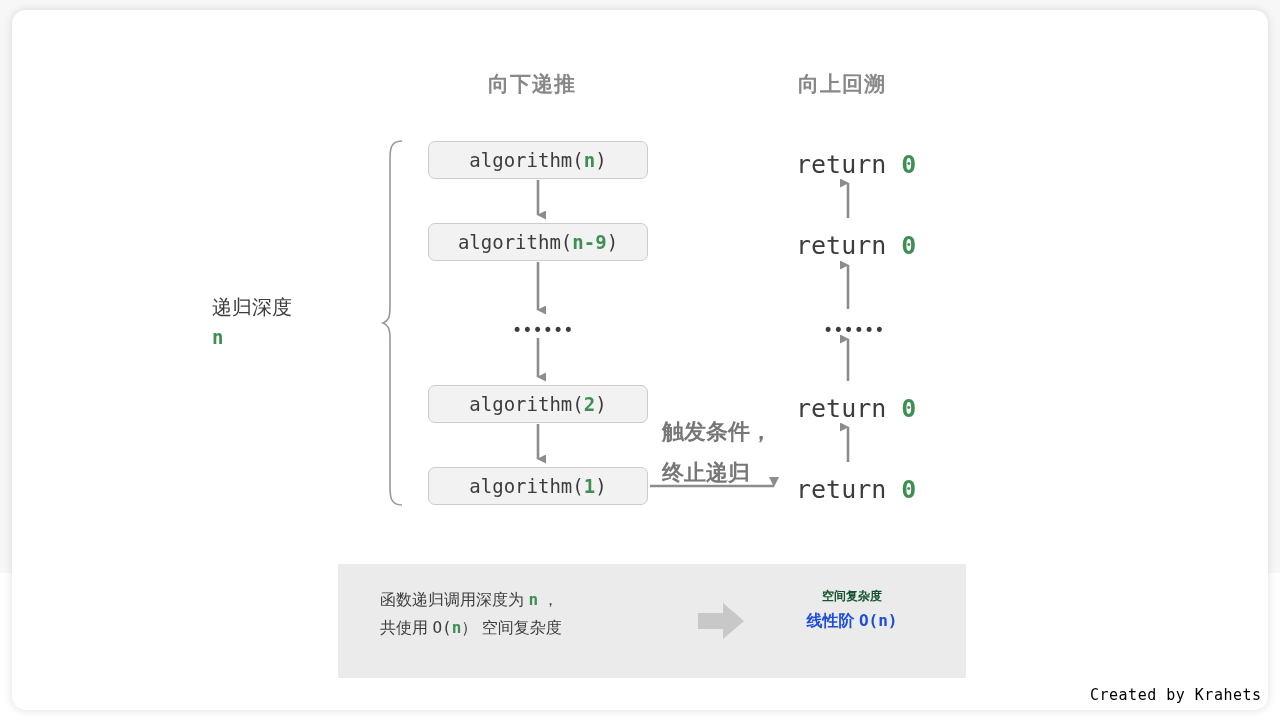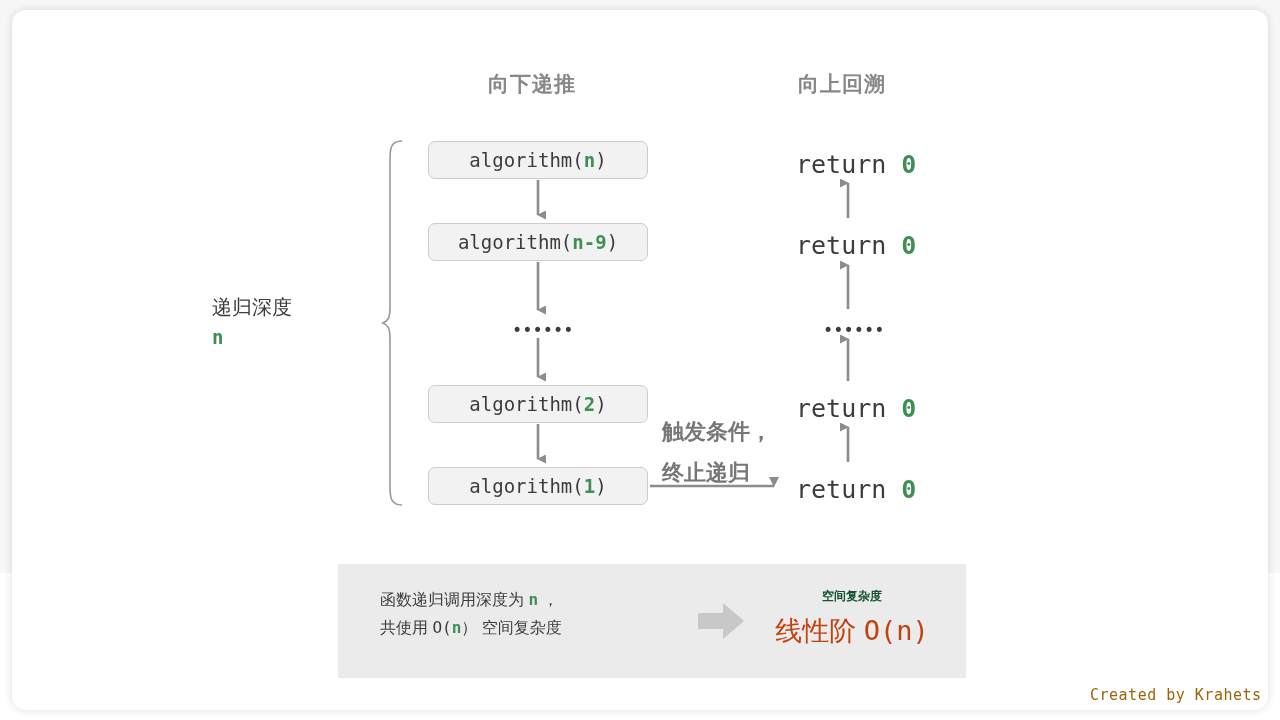--- a/index.html
+++ b/index.html
@@ -160,39 +160,39 @@
     line-height: 1.75;
   }
   #summary-right .title {
     display: block;
     font-size: 12px;
     font-weight: bold;
     color: #14532d;
   }
   #summary-right .value {
     display: block;
-    font-size: 27px;
-    font-weight: normal;
-    color: #c2410c;
+    font-size: 16px;
+    font-weight: bold;
+    color: #1d4ed8;
   }
   #summary-right .value .mono { font-family: "DejaVu Sans Mono", monospace; }
   #big-arrow {
     position: absolute;
     left: 686px;
     top: 593px;
   }
 
   
   #footer {
     position: absolute;
     left: 1078px;
     top: 676px;
     font-family: "DejaVu Sans Mono", monospace;
     font-size: 15px;
-    color: #a16207;
+    color: #000000;
     letter-spacing: 0.5px;
     white-space: nowrap;
   }
 </style>
 </head>
 <body>
 
 <div id="canvas">
   <div class="card">
 

